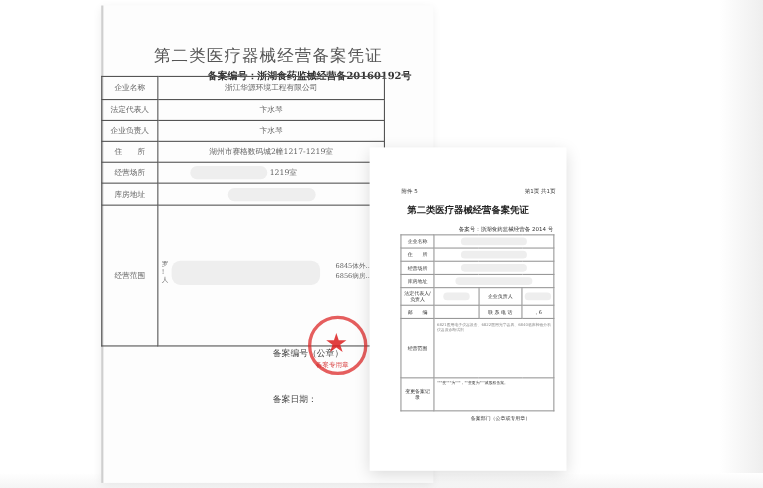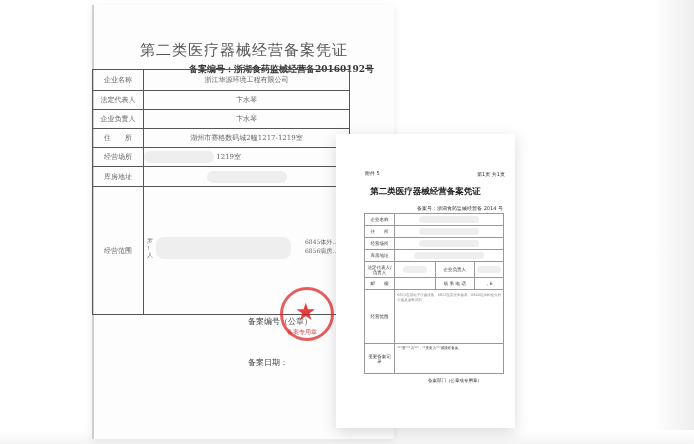--- a/index.html
+++ b/index.html
@@ -53,21 +53,21 @@
     <tr style="height:19px">
       <td class="lbl">企业负责人</td>
       <td>卞水琴</td>
     </tr>
     <tr style="height:19px">
       <td class="lbl">住　　所</td>
       <td>湖州市赛格数码城2幢1217-1219室</td>
     </tr>
     <tr style="height:19px">
       <td class="lbl">经营场所</td>
-      <td style="text-align:left;padding-right:50px;">
+      <td style="text-align:center;padding-right:50px;">
         <span class="blurred" style="width:70px;"></span>
         <span>1219室</span>
       </td>
     </tr>
     <tr style="height:20px">
       <td class="lbl">库房地址</td>
       <td>
         <span class="blurred" style="width:80px;"></span>
       </td>
     </tr>

